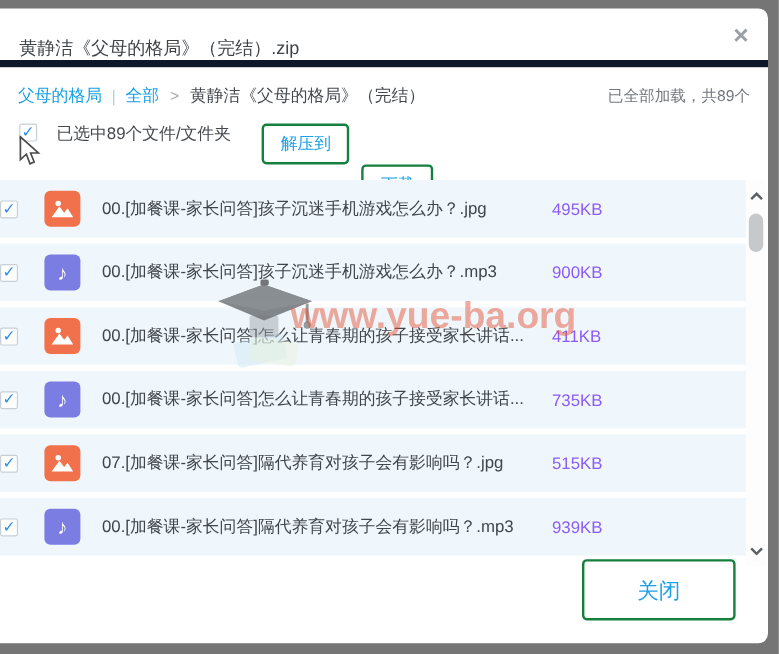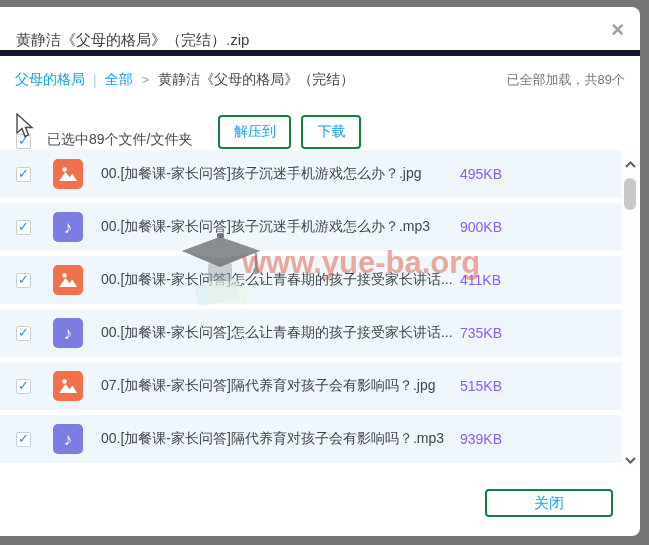--- a/index.html
+++ b/index.html
@@ -32,21 +32,21 @@
   .crumb-row {
     height:47px; display:flex; align-items:center; padding:0 15px;
     font-size:14px;
   }
   .crumb-link { color:#17a0e6; cursor:pointer; }
   .crumb-sep { color:#aed4ea; margin:0 8px; }
   .crumb-gt { color:#9fa6ad; margin:0 9px; font-size:13px; }
   .crumb-current { color:#45494e; }
   .crumb-status { margin-left:auto; color:#73787d; font-size:13px; }
   
-  .toolbar-row { height:46px; display:flex; align-items:flex-end; position:relative; }
+  .toolbar-row { height:46px; display:flex; align-items:flex-start; position:relative; }
   .cbx {
     width:15px; height:15px; background:#fff;
     border:1px solid #c6cfd6; border-radius:2px;
     position:relative; cursor:pointer; flex:0 0 auto;
   }
   .cbx.checked::after {
     content:"\2713";
     position:absolute; left:1px; top:-2px;
     font-size:13px; font-weight:700; color:#2b8ced;
   }
@@ -56,21 +56,21 @@
     background:#fff; border:2px solid #15803d; border-radius:4px;
     color:#1ba0e8; font-size:14px; cursor:pointer;
     font-family:inherit;
   }
   .btn-extract { margin-left:26px; width:73px; height:34px; }
   .btn-download { margin-left:10px; width:60px; height:34px;margin-top:34px; }
   
   .file-list { position:absolute; left:0; top:143px; width:622px; }
   .file-row {
     height:48px; margin-bottom:5px; background:#f0f7fc;
-    display:flex; align-items:center; padding-left:16px;
+    display:flex; align-items:center; padding-left:0;
   }
   .row-cbx { margin-right:22px; }
   .file-icon {
     width:30px; height:30px; border-radius:5px; margin-right:18px;
     flex:0 0 auto; display:flex; align-items:center; justify-content:center;
   }
   .icon-image { background:#f0714b; }
   .icon-audio { background:#7b7de2; }
   .icon-audio .note { color:#fff; font-size:17px; line-height:1; }
   .file-name {
@@ -84,22 +84,22 @@
     background:#fdfdfd; display:flex; flex-direction:column; align-items:center;
   }
   .scroll-arrow { padding:4px 0; cursor:pointer; display:block; }
   .scroll-thumb {
     width:12px; height:32px; background:#c6c9cc; border-radius:6px;
     margin-top:2px; cursor:grab;
   }
   .scroll-spacer { flex:1; }
   
   .btn-close-footer {
-    position:absolute; right:27px; bottom:19px; width:128px; height:28px;
-    font-size:15px;
+    position:absolute; right:27px; bottom:19px; width:128px; height:51px;
+    font-size:18px;
   }
   
   .watermark { position:absolute; left:178px; top:222px; pointer-events:none; }
   .wm-text {
     position:absolute; left:64px; top:16px;
     font-size:31px; font-weight:700; letter-spacing:0px;
     color:rgba(226,82,50,0.48); white-space:nowrap;
   }
   .wm-cap { position:absolute; left:0; top:0; opacity:0.85; }
   

